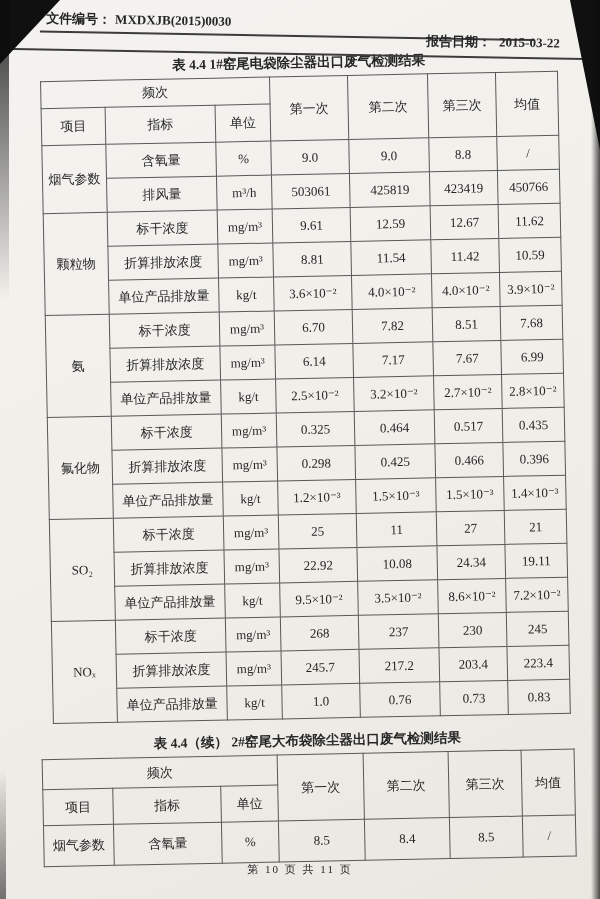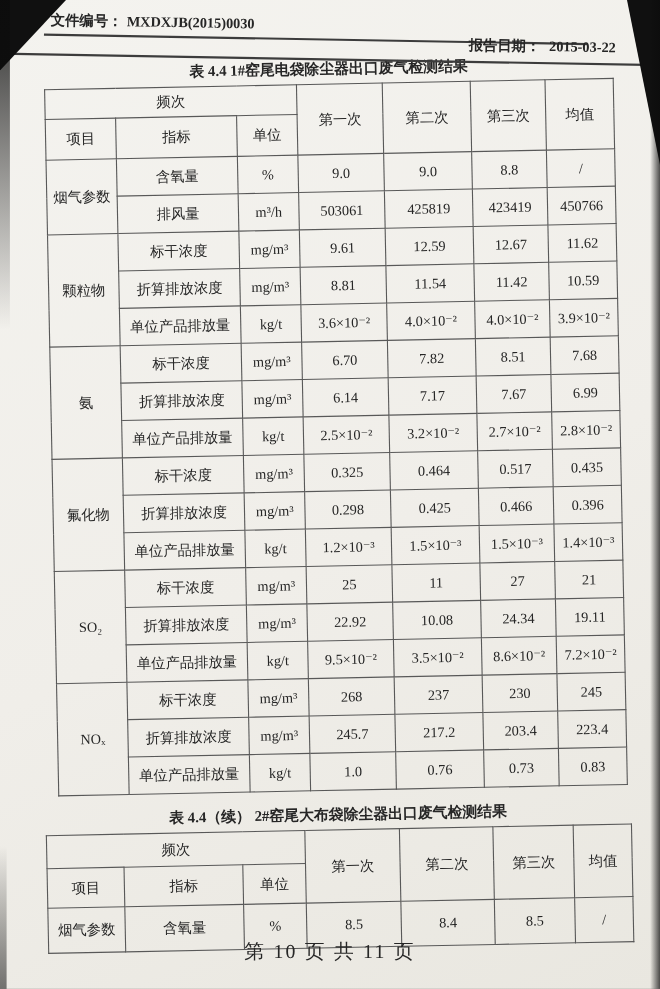--- a/index.html
+++ b/index.html
@@ -30,21 +30,21 @@
   table{border-collapse:collapse;table-layout:fixed;}
   #table1{margin-left:46px;width:517px;}
   #table2{margin-left:34px;width:532px;}
   td{border:1px solid #585858;text-align:center;vertical-align:middle;font-size:13px;padding:0 2px;overflow:hidden;}
   #table1 .hr1 td{height:26px;}
   #table1 .hr2 td{height:36px;}
   #table1 tr.dr td{height:33px;}
   #table2 .hr1 td{height:29px;}
   #table2 .hr2 td{height:35px;}
   #table2 tr.dr td{height:40px;}
-  .footer{position:absolute;left:0;bottom:22px;width:100%;text-align:center;font-size:18px;letter-spacing:2px;z-index:2;}
+  .footer{position:absolute;left:0;bottom:22px;width:100%;text-align:center;font-size:11px;letter-spacing:2px;z-index:2;}
 </style>
 </head>
 <body>
 
 <div class="page">
 
   <div class="hdr">
     <div class="doc">
       <span>文件编号：</span><span class="val">MXDXJB(2015)0030</span>
     </div>

